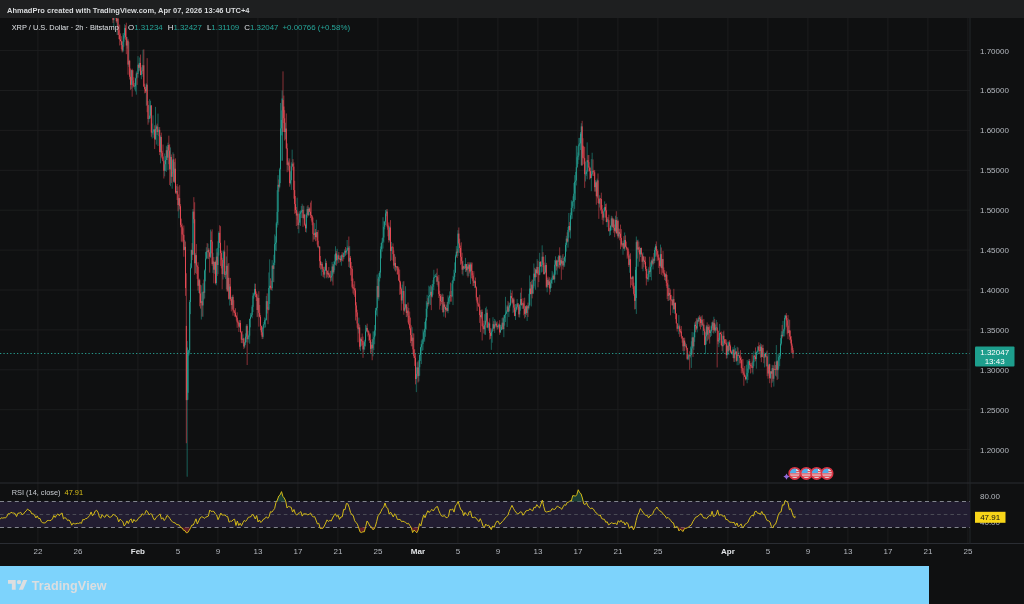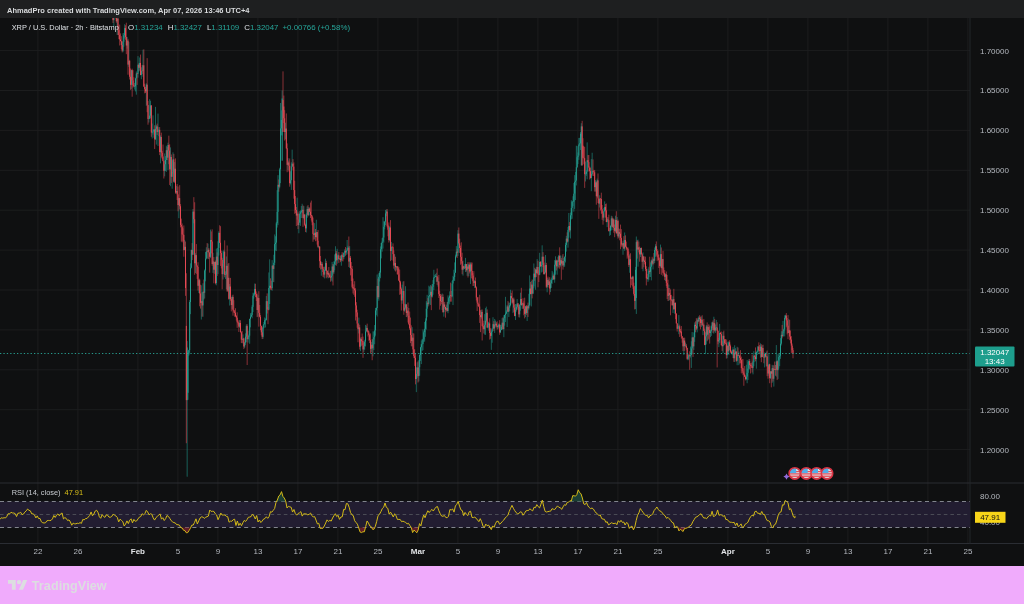--- a/index.html
+++ b/index.html
@@ -1,18 +1,18 @@
 <!DOCTYPE html>
 <html><head><meta charset="utf-8"><style>
 *{margin:0;padding:0;box-sizing:border-box}
 html,body{width:1024px;height:604px;background:#0f1011;overflow:hidden;
 font-family:"Liberation Sans",sans-serif;-webkit-font-smoothing:antialiased}
 .topbar{position:absolute;top:0;left:0;width:1024px;height:17.5px;background:#1e1f20;
 color:#d9dbdd;font-size:7.5px;font-weight:700;line-height:21px;padding-left:7px;z-index:3}
-.footer{position:absolute;top:566px;left:0;width:1024px;height:38px;background:#f0abfc;z-index:3}
+.footer{position:absolute;top:566px;left:0;width:929px;height:38px;background:#7dd3fc;z-index:3}
 .footer svg{position:absolute;left:7.5px;top:4px}
 .chart{position:absolute;top:0;left:0;z-index:1}
 .ax text{fill:#b4b8bf;font-size:8px;font-family:"Liberation Sans",sans-serif}
 .tx text{fill:#b4b8bf;font-size:8px;text-anchor:middle;font-family:"Liberation Sans",sans-serif}
 .tx text.mj{fill:#e3e5e8;font-weight:700}
 .plab{fill:#fff;font-size:8px;text-anchor:middle}
 .rlab{fill:#121212;font-size:8px;text-anchor:middle;font-weight:400}
 .legend text{font-size:7.4px}
 </style></head>
 <body>

